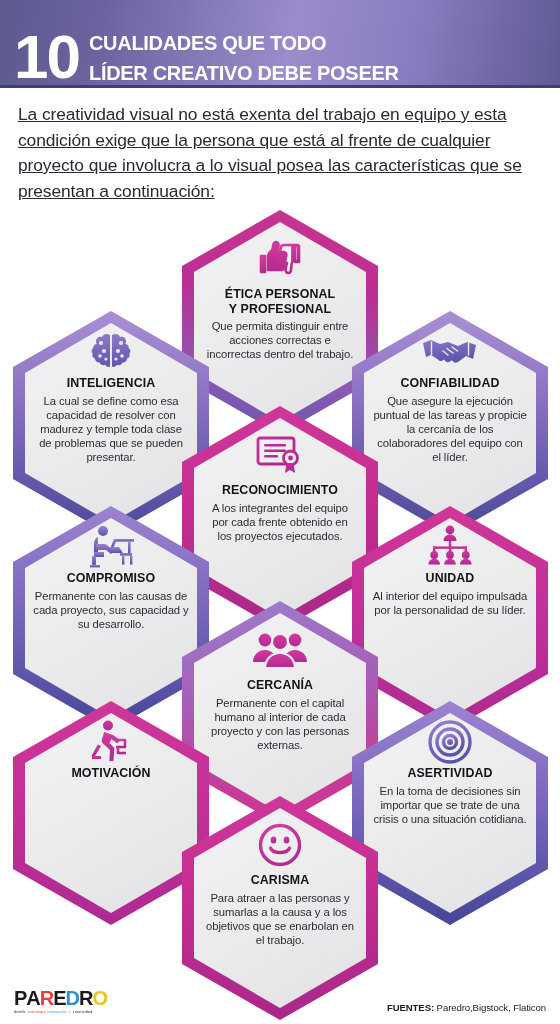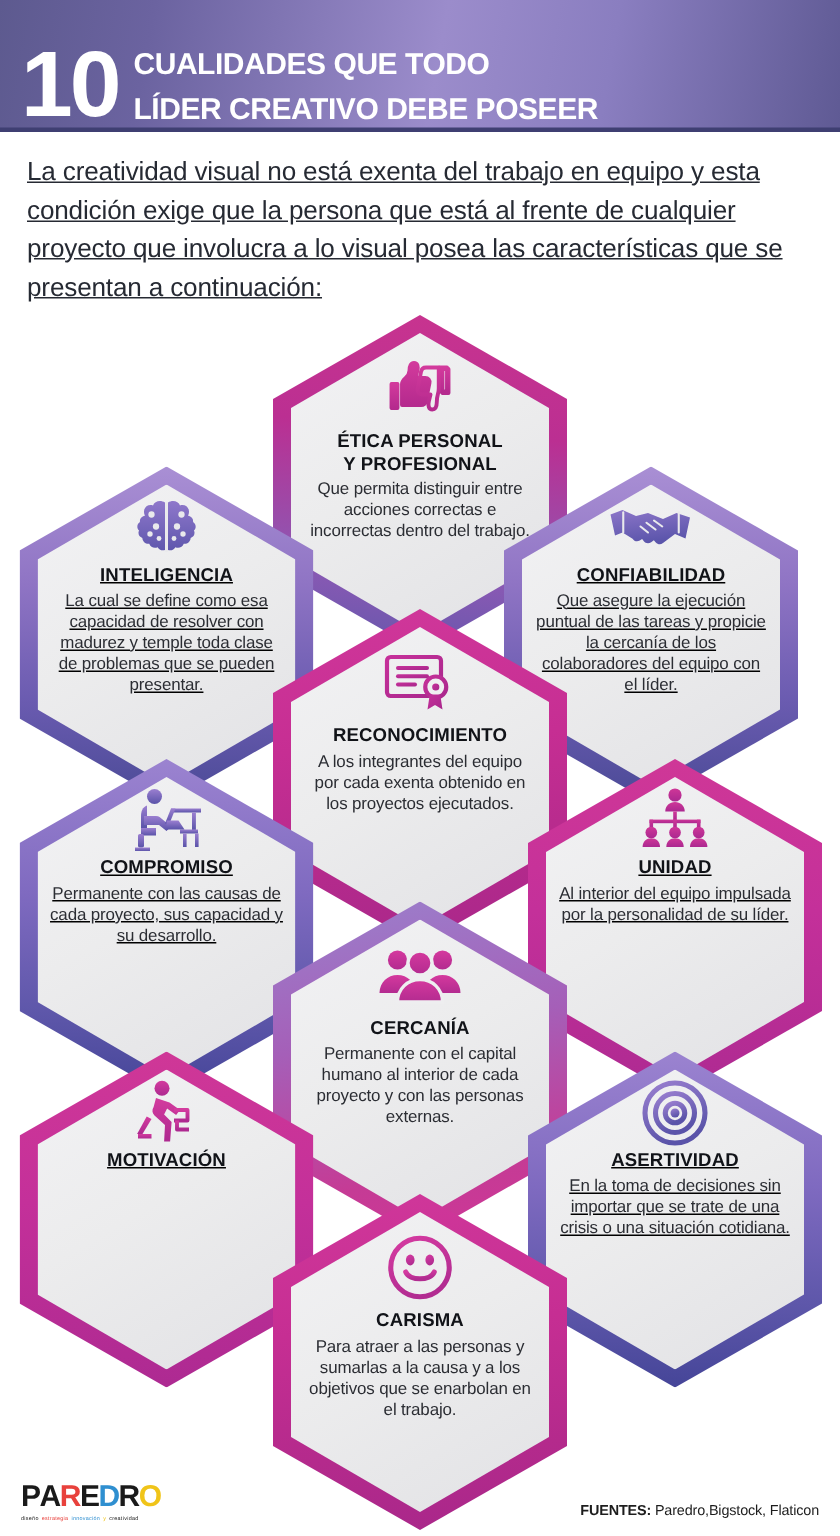--- a/index.html
+++ b/index.html
@@ -95,21 +95,21 @@
     line-height: 14.5px;
     margin-bottom: 3px;
   }
   .hex p {
     font-size: 11.3px;
     line-height: 14.2px;
     color: #2b2d33;
     letter-spacing: -0.1px;
   }
   
-  .hex.tight .content { inset: 20px 20px 16px 20px; text-decoration: underline; }
+  .hex.tight .content { inset: 20px 20px 16px 20px; }
   .hex.tight .ico { height: 42px; margin-bottom: 3px; }
 
   
   .g-violet  { background: linear-gradient(180deg,#a98fd4 0%, #8f74c4 35%, #6a5bb0 70%, #4a4a96 100%); }
   .g-magenta { background: linear-gradient(175deg,#d0379a 0%, #c62e93 40%, #b42a8c 75%, #a8278a 100%); }
   .g-magviol { background: linear-gradient(185deg,#c9348f 0%, #bb2f92 35%, #8b59b4 75%, #6257ab 100%); }
   .g-violmag { background: linear-gradient(170deg,#9b80cc 0%, #a55fb8 40%, #c53b95 78%, #cf3597 100%); }
   .g-pink    { background: linear-gradient(180deg,#cf3797 0%, #c4309a 45%, #b62c94 80%, #ad2a92 100%); }
   .g-violblue{ background: linear-gradient(180deg,#9b83d0 0%, #7f6ac0 40%, #5e57aa 75%, #454598 100%); }
 
@@ -214,21 +214,21 @@
               <circle cx="27" cy="27" r="1.6"></circle>
           </g>
           <rect x="21.2" y="3" width="1.6" height="33" fill="#e9e9ec"></rect>
         </svg>
       </div>
       <h3>INTELIGENCIA</h3>
       <p>La cual se define como esa capacidad de resolver con madurez y temple toda clase de problemas que se pueden presentar.</p>
     </div>
   </div>
 
-  <div class="hex tight" style="left:336px; top:101px;">
+  <div class="hex tight" style="left:352px; top:101px;">
     <div class="shell g-violet"></div>
     <div class="inner"></div>
     <div class="content">
       <div class="ico">
         <svg width="62" height="34" viewBox="0 0 62 34">
           <defs>
               <linearGradient id="gh" x1="0" y1="0" x2="0.3" y2="1">
             <stop offset="0" stop-color="#8d76c9"></stop>
                 <stop offset="1" stop-color="#5b55ab"></stop>
               </linearGradient>
@@ -269,21 +269,21 @@
             <rect x="9" y="21" width="14" height="2.6" rx="1.3"></rect>
           </g>
           <circle cx="35.5" cy="24" r="7" fill="#efeff1" stroke="url(#gc)" stroke-width="2.8"></circle>
           <g fill="url(#gc)">
             <path d="M31.5 29 l-1.5 10 5-3 5 3 -1.5-10z"></path>
           </g>
           <circle cx="35.5" cy="24" r="2.4" fill="url(#gc)"></circle>
         </svg>
       </div>
       <h3>RECONOCIMIENTO</h3>
-      <p>A los integrantes del equipo por cada exenta obtenido en los proyectos ejecutados.</p>
+      <p>A los integrantes del equipo por cada frente obtenido en los proyectos ejecutados.</p>
     </div>
   </div>
 
   <div class="hex tight" style="left:13px; top:296px;">
     <div class="shell g-violblue"></div>
     <div class="inner"></div>
     <div class="content">
       <div class="ico">
         <svg width="54" height="44" viewBox="0 0 54 44">
           <defs>

